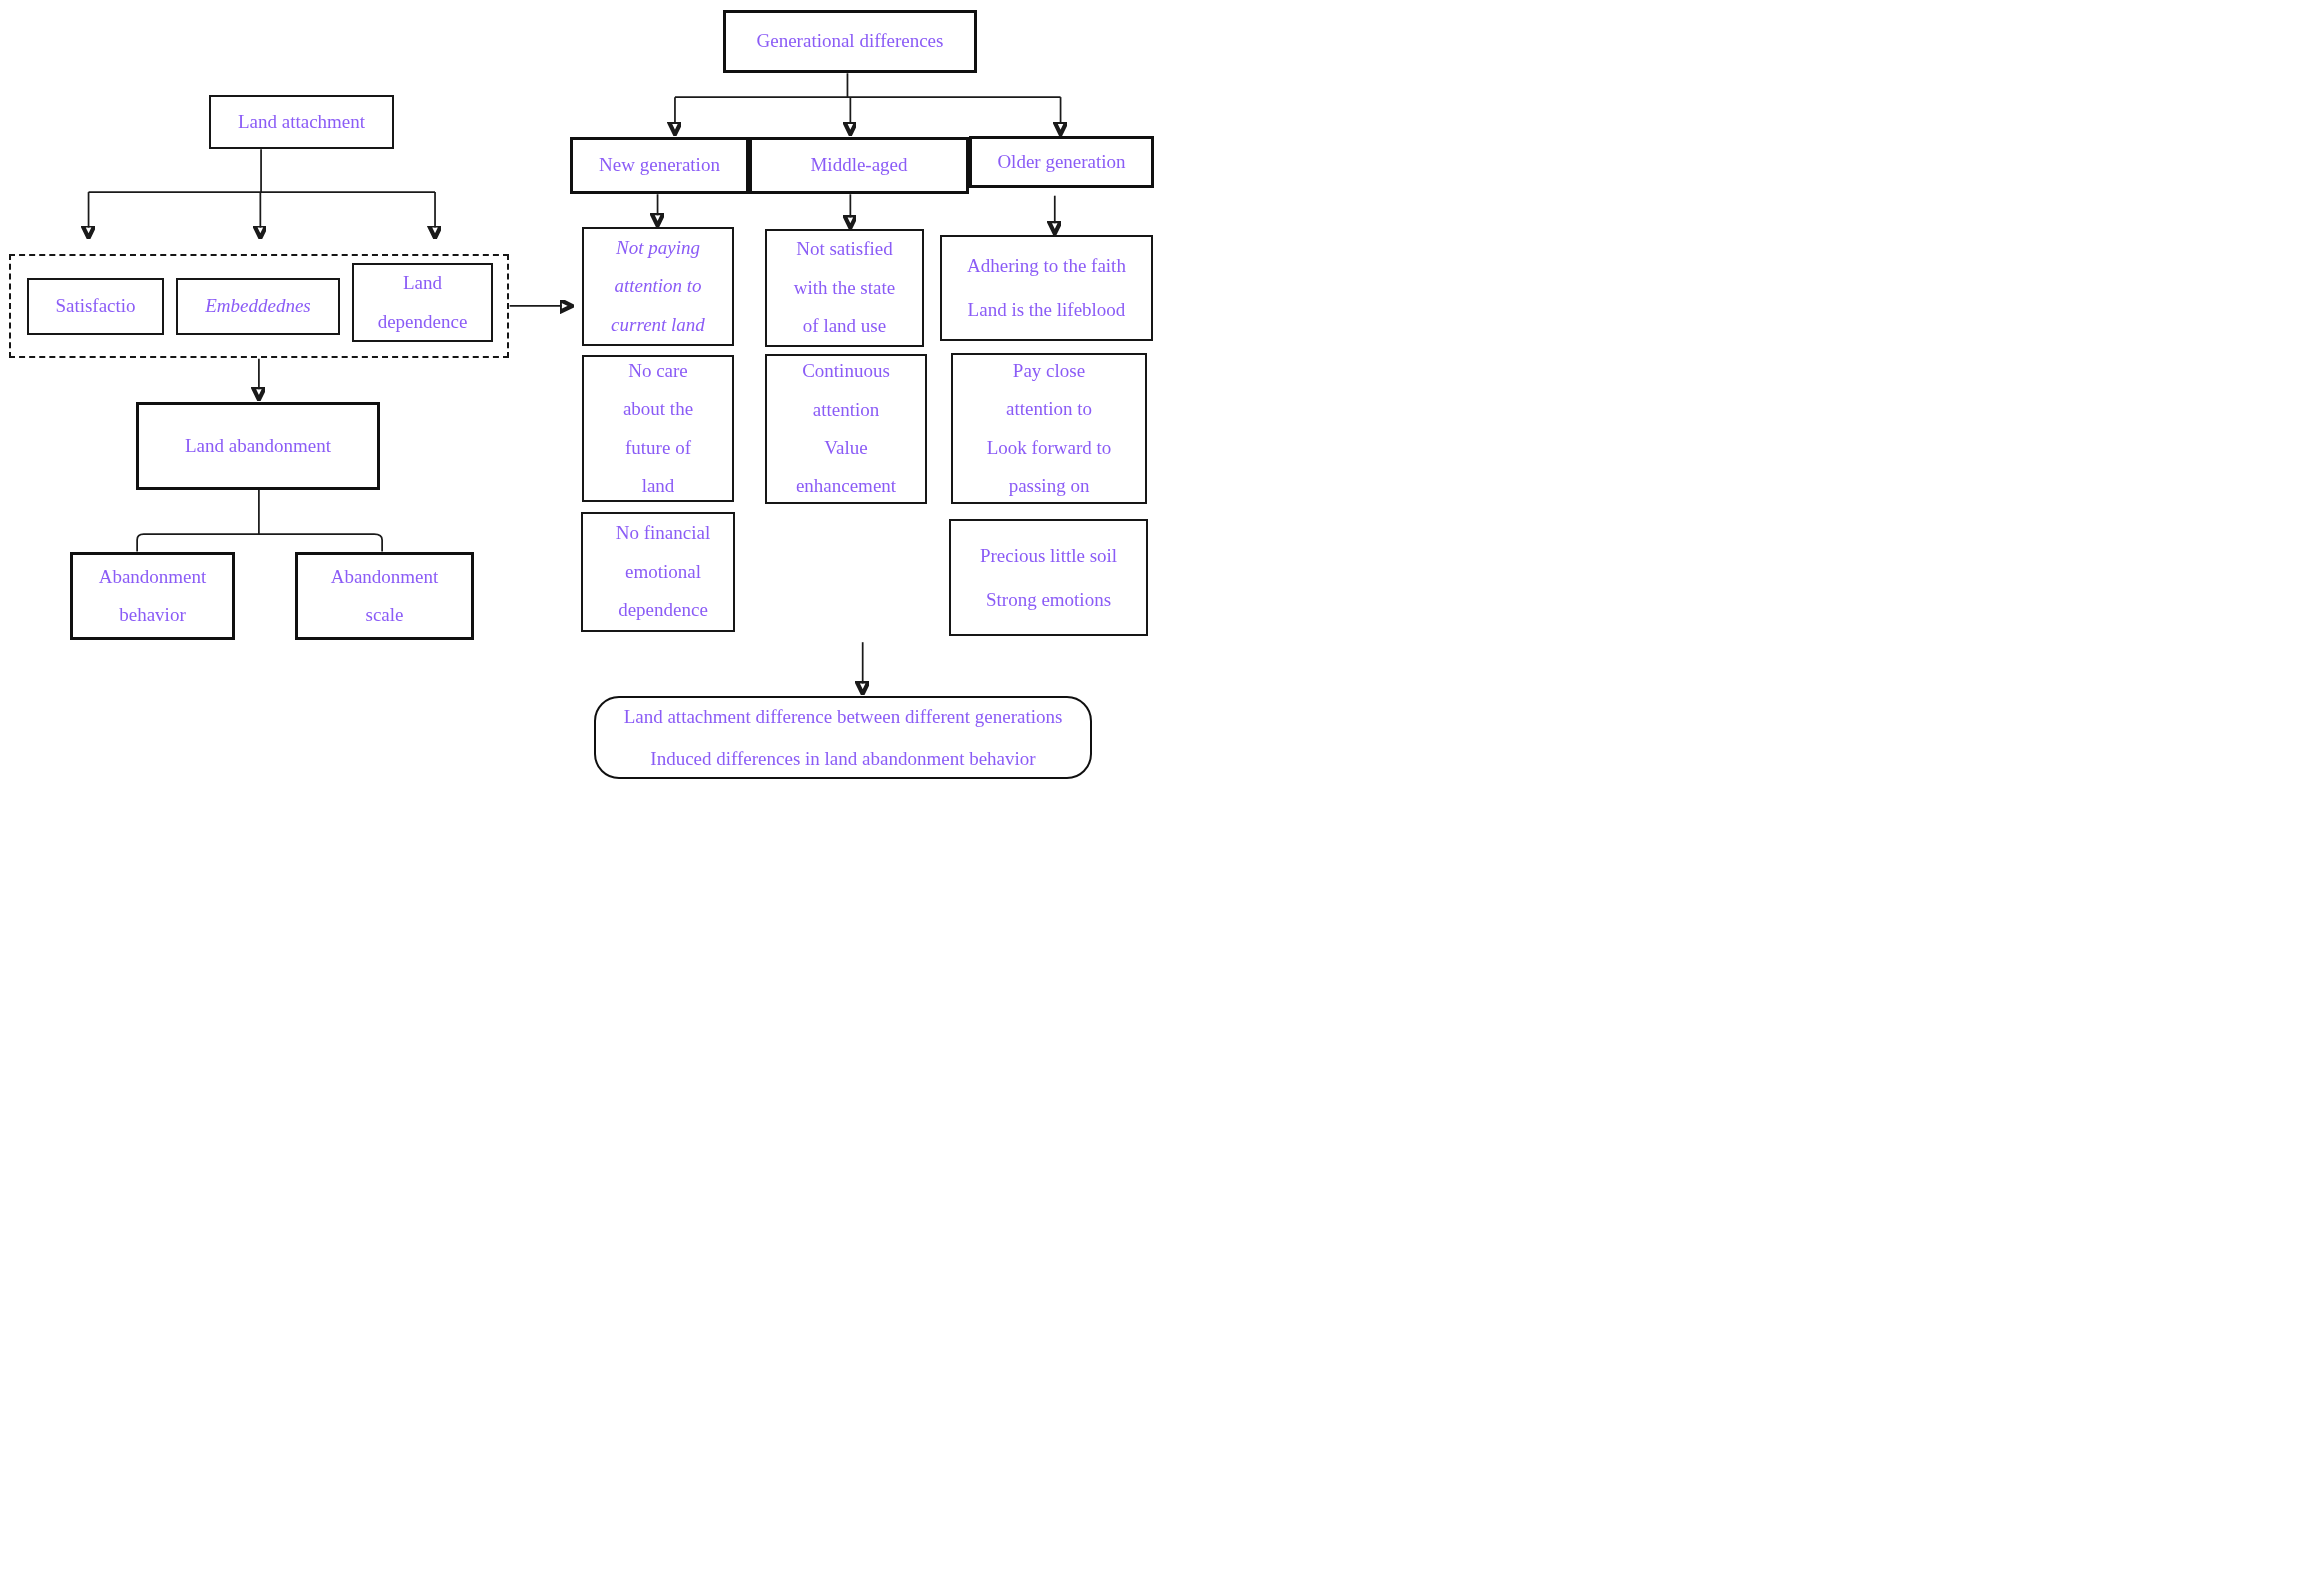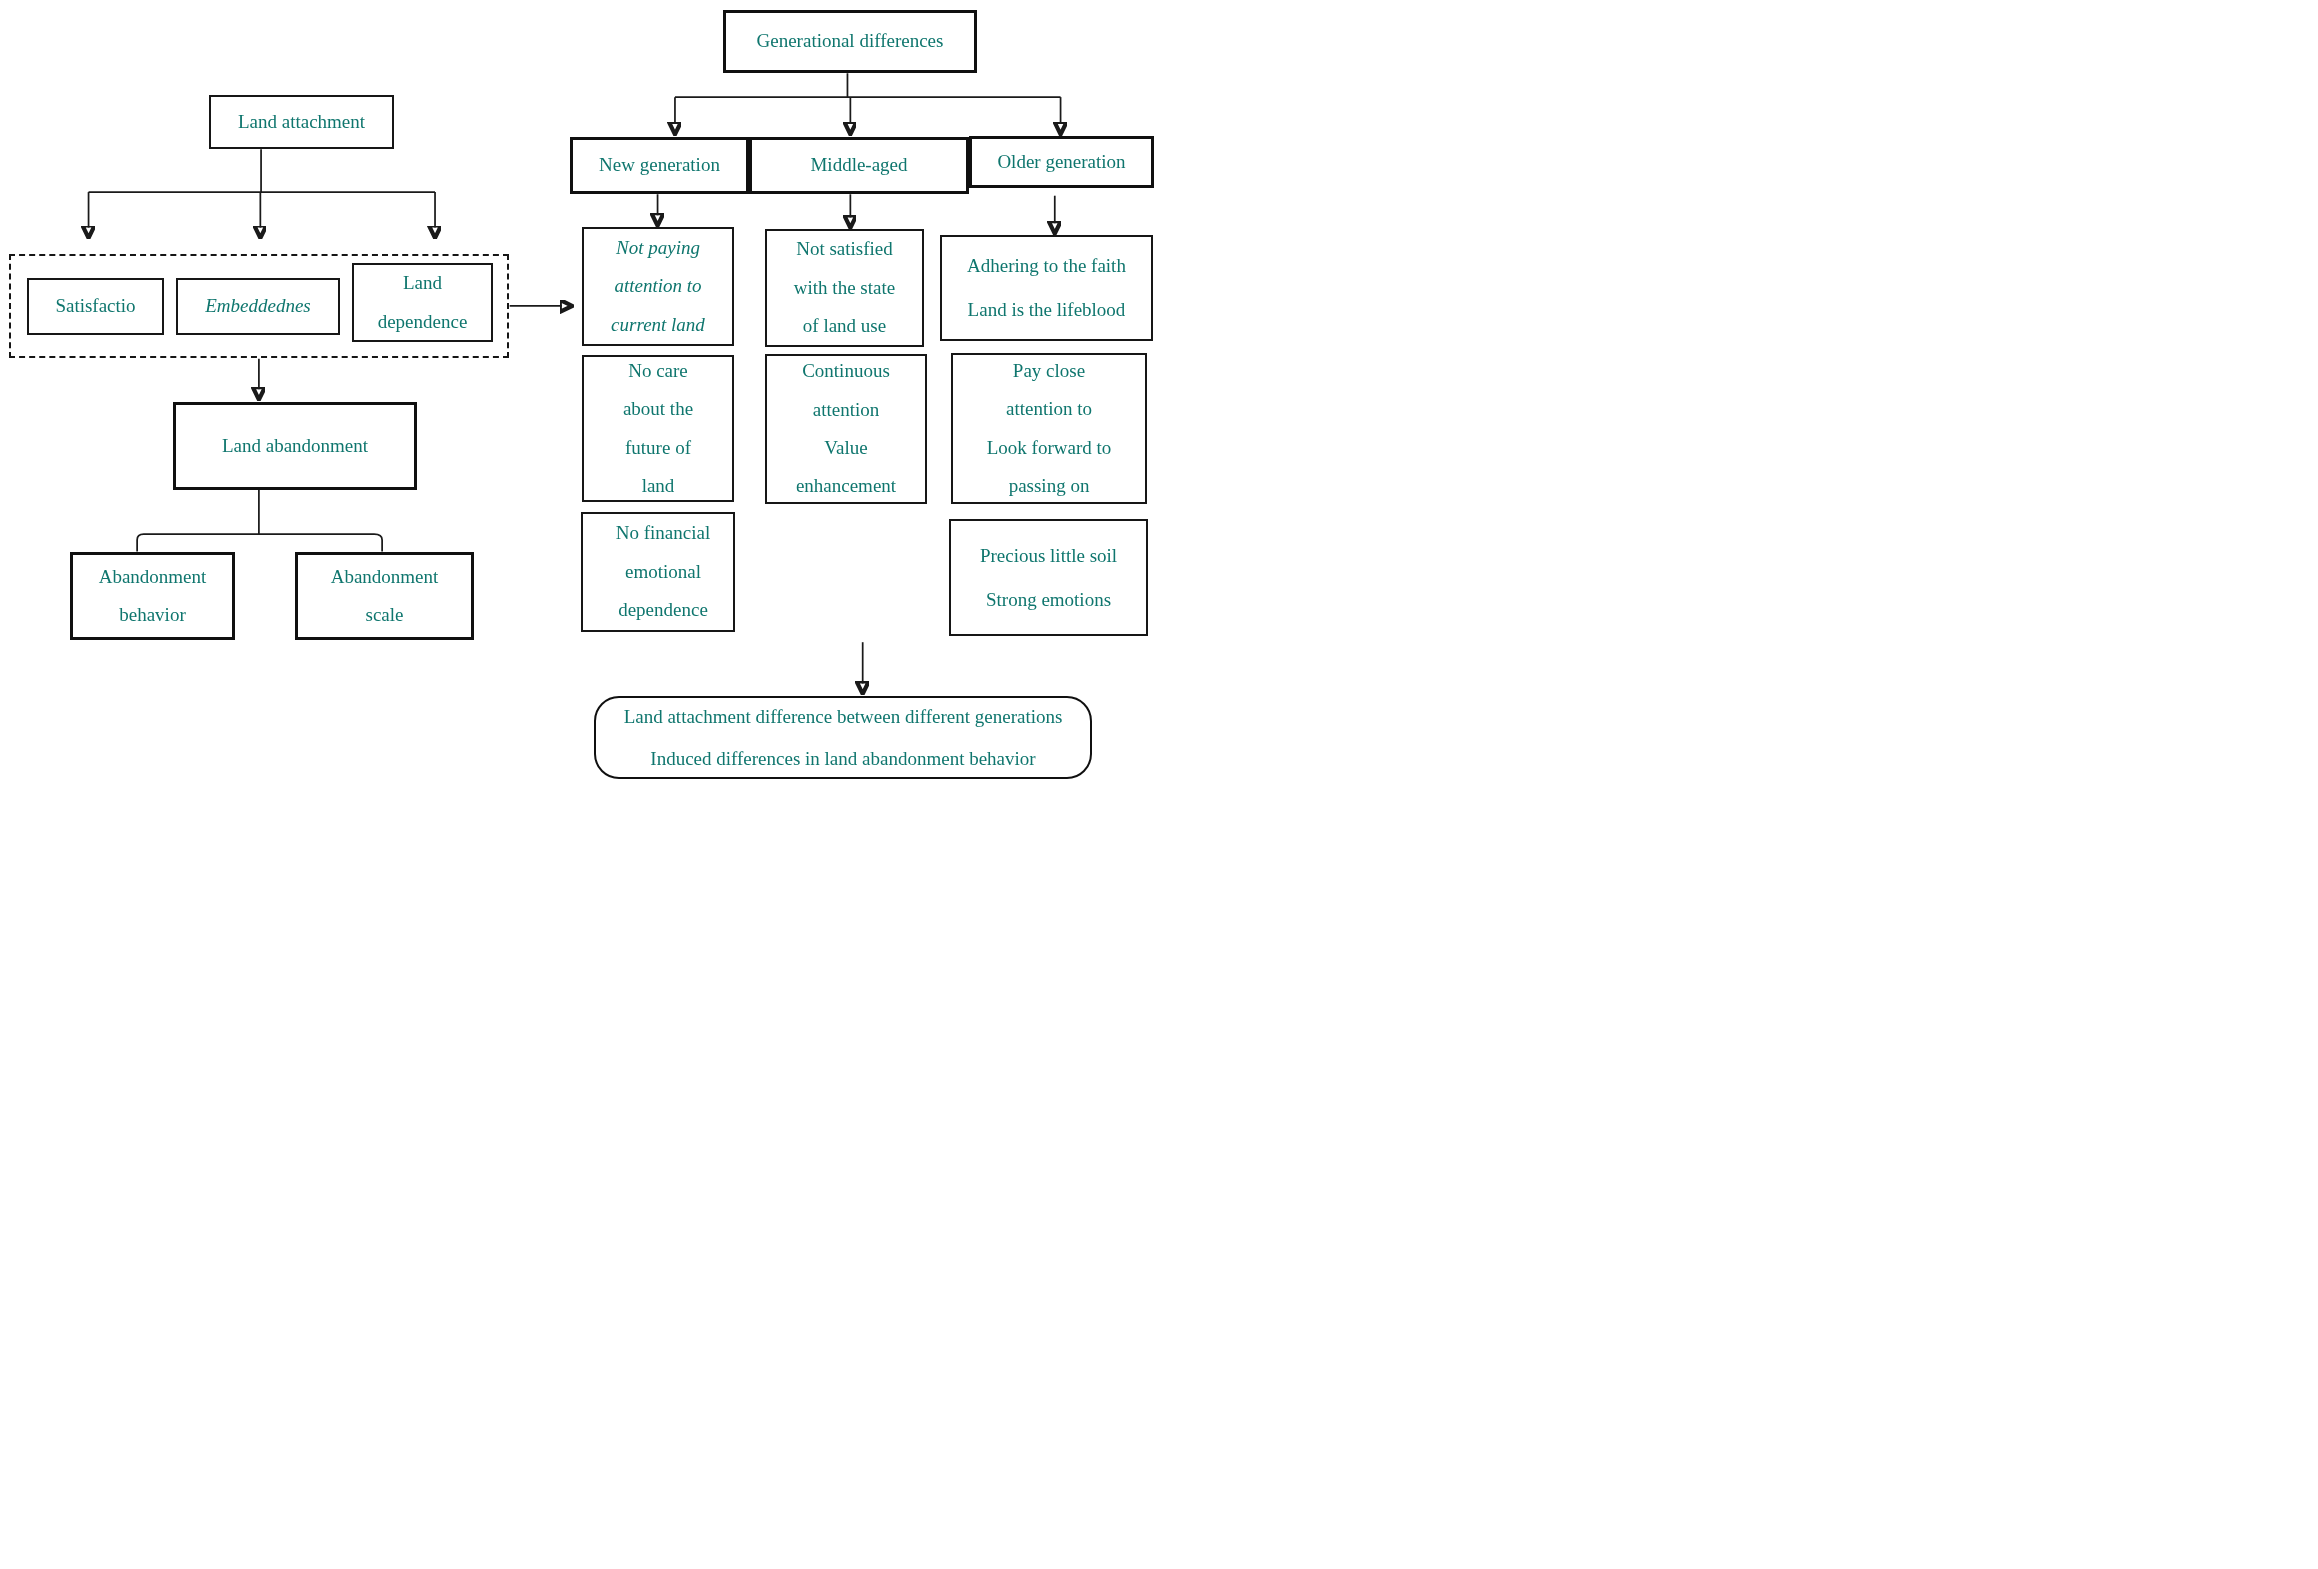--- a/index.html
+++ b/index.html
@@ -32,40 +32,40 @@
     position: absolute;
     box-sizing: border-box;
     display: flex;
     align-items: center;
     justify-content: center;
     text-align: center;
     white-space: pre-line;
     background: #ffffff;
     font-size: 19px;
     line-height: 2.02;
-    color: #0f766e;
+    color: #8b5cf6;
   }
   .thin  { border: 2.2px solid #161616; }
   .col   { border: 2.2px solid #161616; }
   .thick { border: 3.6px solid #101010; }
   .mid   { border: 2.9px solid #101010; }
   .group-outline {
     position: absolute;
     box-sizing: border-box;
     border: 2.9px dashed #161616;
     background: transparent;
   }
 
   
   #land-attachment        { left: 169px; top: 95px; width: 185px; height: 54px; margin-left: 40px; }
   #dimension-group        { left: 8.7px;  top: 254px; width: 500px; height: 104px; }
   #satisfaction           { left: 27px;  top: 278px; width: 137px; height: 57px; }
   #embeddedness           { left: 176px; top: 278px; width: 164px; height: 57px; font-style: italic; }
   #land-dependence        { left: 352px; top: 263px; width: 141px; height: 79px; }
-  #land-abandonment       { left: 136px; top: 402px; width: 244px; height: 88px; margin-left: 37px; }
+  #land-abandonment       { left: 136px; top: 402px; width: 244px; height: 88px; }
   #abandonment-behavior   { left: 70px;  top: 552px; width: 165px; height: 88px; }
   #abandonment-scale      { left: 295px; top: 552px; width: 179px; height: 88px; }
 
   
   #generational-differences { left: 723px;  top: 10px;  width: 254px; height: 63px; }
   #new-generation           { left: 570px;  top: 137px; width: 179px; height: 57px; }
   #middle-aged              { left: 749px; top: 137px; width: 220px; height: 57px; }
   #older-generation         { left: 969px; top: 136px; width: 185px; height: 52px; }
 
   #g0t0 { left: 582px;  top: 227px; width: 152px; height: 119px; font-style: italic; }

